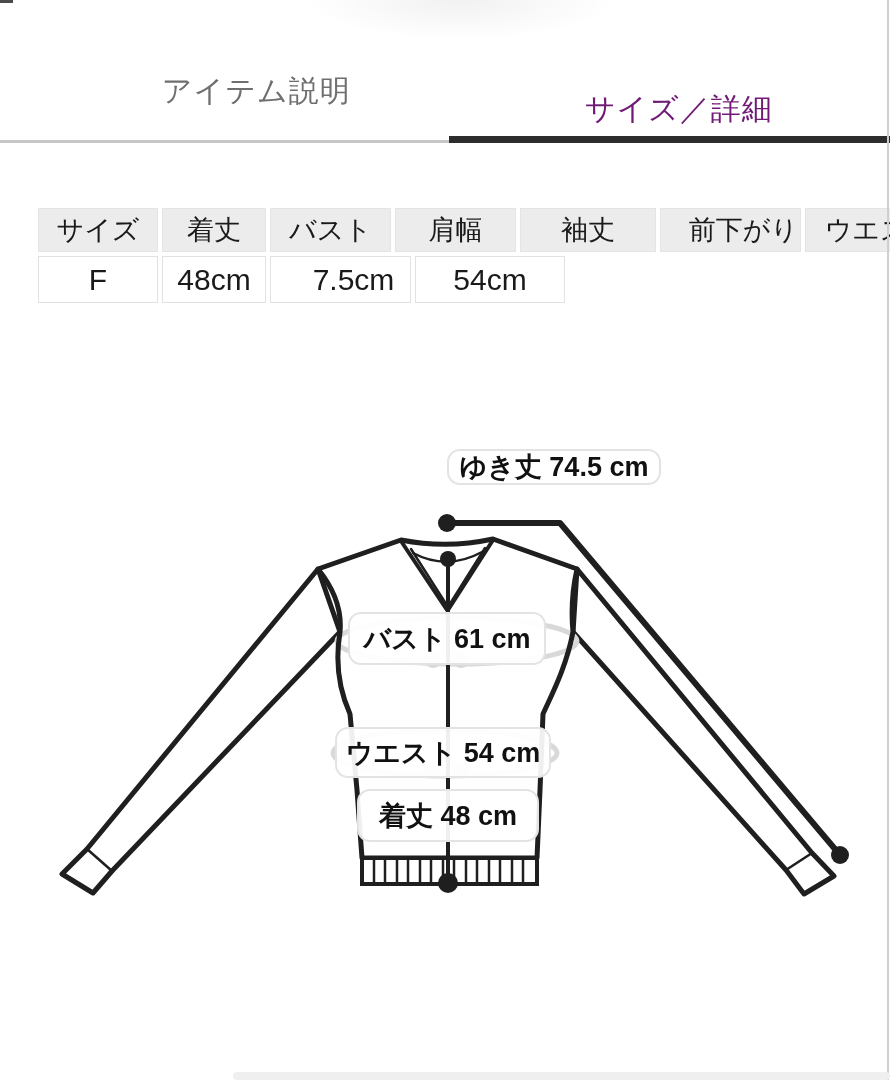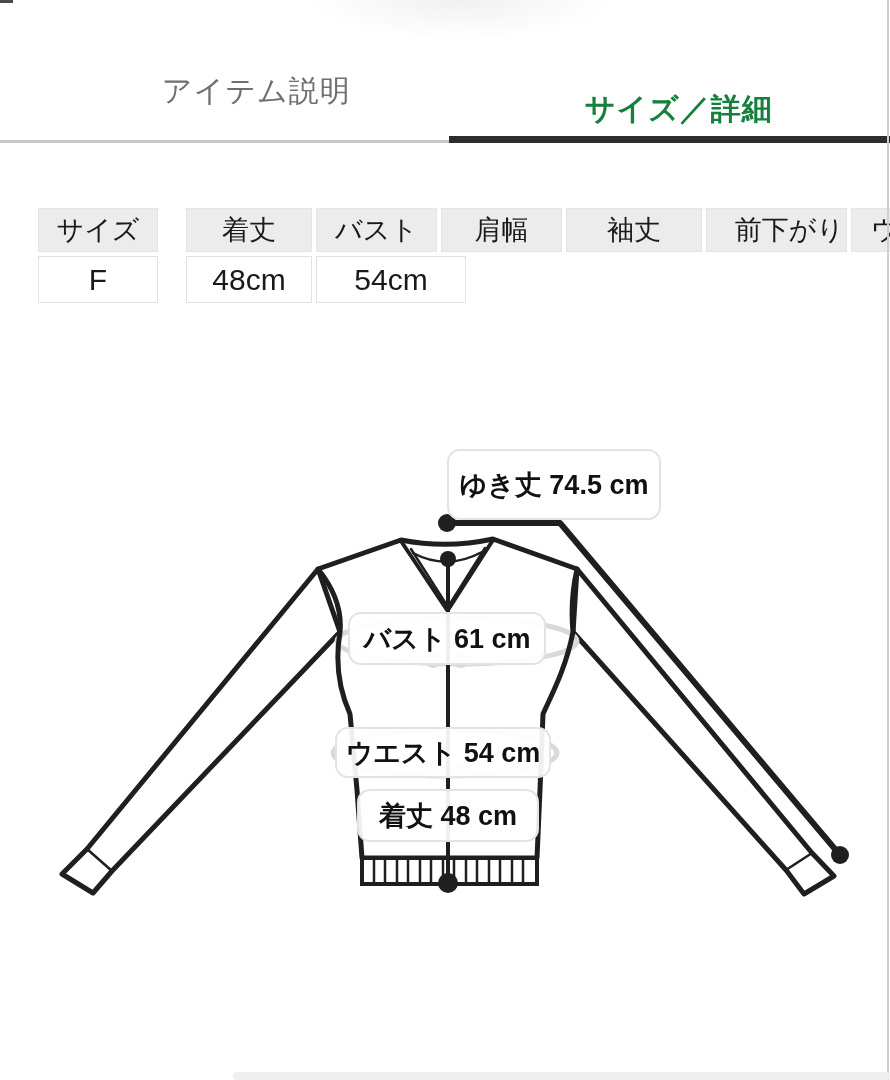--- a/index.html
+++ b/index.html
@@ -12,21 +12,21 @@
   
   .tabbar{
     position:absolute;left:0;top:0;width:890px;height:140px;
     display:flex;border-bottom:3px solid #c7c7c7;box-sizing:content-box;
   }
   .tab{
     flex:1 1 50%;display:flex;align-items:center;justify-content:center;
     padding-top:42px;font-size:30px;letter-spacing:1px;cursor:pointer;
   }
   .tab.inactive{color:#6f6f6f;font-weight:400;margin-left:45px;}
-  .tab.active{color:#15803d;font-weight:700;margin-top:36px;}
+  .tab.active{color:#701a75;font-weight:400;margin-top:36px;}
   .tab-indicator{
     position:absolute;right:0;bottom:-3px;width:441px;height:7px;
     background:#2d2d2d;
   }
   .top-shadow{
     position:absolute;left:280px;top:0;width:360px;height:55px;
     background:radial-gradient(ellipse 60% 100% at 50% 0%, rgba(0,0,0,0.055), rgba(0,0,0,0) 72%);
     pointer-events:none;
   }
   .corner-mark{position:absolute;left:0;top:0;width:13px;height:3px;background:#4a4a4a;}
@@ -41,32 +41,32 @@
     box-sizing:border-box;flex:0 0 auto;
   }
   .th{
     height:44px;background:#ececec;border:1px solid #e4e4e4;
     font-size:27px;font-weight:500;color:#1a1a1a;
   }
   .td{
     height:47px;background:#ffffff;border:1px solid #e2e2e2;
     font-size:30px;font-weight:400;color:#1a1a1a;
   }
-  .c0{width:120px;} .c1{width:126px;margin-left:24px;} .c2{width:121px;} .c3{width:136px;}
+  .c0{width:120px;} .c1{width:104px;} .c2{width:121px;} .c3{width:136px;}
   .c4{width:121px;} .c5{width:141px;padding-left:26px;} .c6{width:150px;}
   
   .diagram-svg{position:absolute;left:0;top:0;pointer-events:none;}
   .measure-label{
     position:absolute;display:flex;align-items:center;justify-content:center;
     background:rgba(255,255,255,0.93);
     border:2px solid #e3e3e3;border-radius:13px;
     font-size:27px;font-weight:700;color:#111;white-space:nowrap;
     box-sizing:border-box;
   }
-  .lbl-yuki  {left:447px;top:449px;width:214px;height:71px;}
+  .lbl-yuki  {left:447px;top:449px;width:214px;height:36px;}
   .lbl-bust  {left:348px;top:612px;width:198px;height:53px;}
   .lbl-waist {left:335px;top:727px;width:216px;height:51px;}
   .lbl-length{left:357px;top:789px;width:182px;height:53px;}
   
   .right-edge{position:absolute;left:887px;top:0;width:2px;height:1080px;background:#cfcfcf;}
   .bottom-divider{position:absolute;left:233px;top:1072px;width:657px;height:8px;background:#efefef;border-radius:4px;}
 </style>
 </head>
 <body>
 
@@ -84,20 +84,21 @@
     <div class="cell th c1">着丈</div>
     <div class="cell th c2">バスト</div>
     <div class="cell th c4">肩幅</div>
     <div class="cell th c3">袖丈</div>
     <div class="cell th c5">前下がり</div>
     <div class="cell th c6">ウエスト</div>
   </div>
   <div class="trow">
     <div class="cell td c0">F</div>
     <div class="cell td c1">48cm</div>
+    <div class="cell td c5">7.5cm</div>
     <div class="cell td c6">54cm</div>
   </div>
 </div>
 
 <svg class="diagram-svg" width="890" height="1080" viewBox="0 0 890 1080">
 
   <g stroke="#1f1f1f" stroke-width="6" fill="none" stroke-linejoin="round" stroke-linecap="round">
     <polyline points="447,523 560,523 840,855"></polyline>
   </g>
   <circle cx="447" cy="523" r="9" fill="#1f1f1f"></circle>

